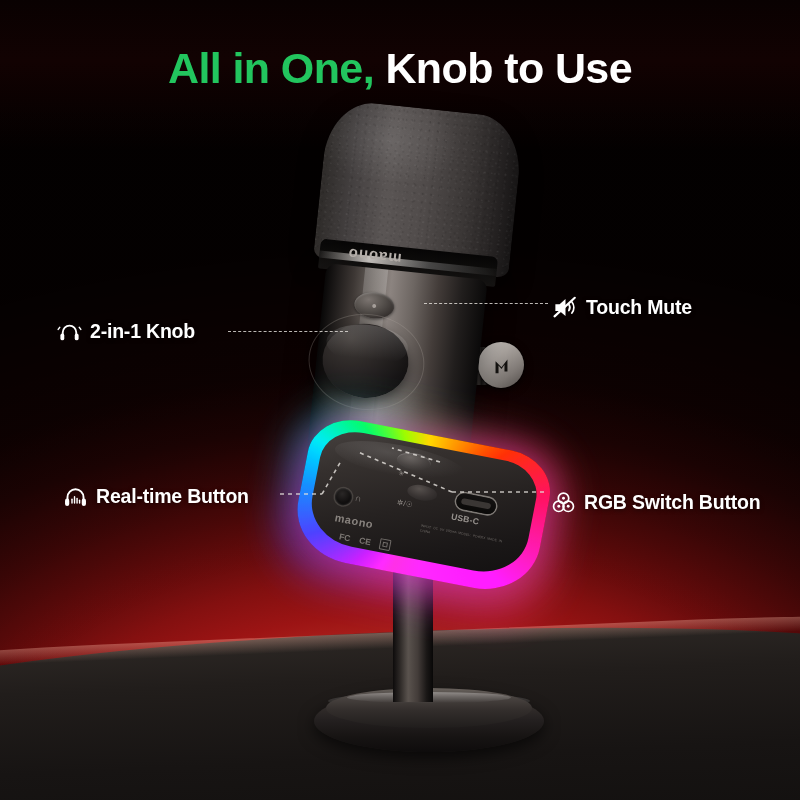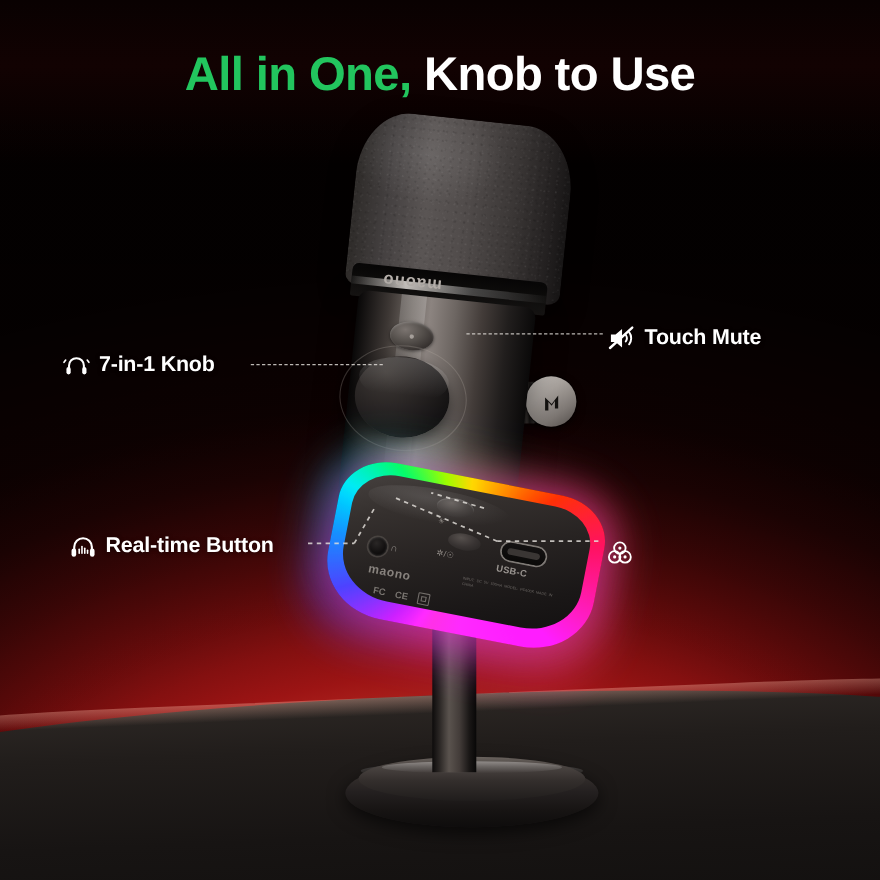--- a/index.html
+++ b/index.html
@@ -458,21 +458,21 @@
       <g fill="none" stroke="#ffffff" stroke-width="2.2" stroke-linecap="round">
         <path d="M8 20 v-3 a8 8 0 0 1 16 0 v3"></path>
       </g>
       <rect x="5.2" y="18.5" width="4.6" height="8" rx="2.3" fill="#ffffff"></rect>
       <rect x="22.2" y="18.5" width="4.6" height="8" rx="2.3" fill="#ffffff"></rect>
       <g stroke="#ffffff" stroke-width="1.8" stroke-linecap="round">
         <path d="M2.6 13.5 l1.8 -2.4"></path>
         <path d="M29.4 13.5 l-1.8 -2.4"></path>
       </g>
     </svg>
-    <span>7-in-1 Knob</span>
+    <span>2-in-1 Knob</span>
   </div>
 
   <div class="callout co-mute">
     <svg class="ic" viewBox="0 0 32 32">
       <path d="M4 12 h5 L16 6 v20 L9 20 H4 Z" fill="#ffffff"></path>
       <g fill="none" stroke="#ffffff" stroke-width="2.1" stroke-linecap="round">
         <path d="M20 12.5 a6 6 0 0 1 0 7"></path>
         <path d="M23.6 9.5 a10.5 10.5 0 0 1 0 13"></path>
       </g>
       <path d="M3 26.5 L27 4.5" stroke="#ffffff" stroke-width="2.6" stroke-linecap="round"></path>
@@ -500,15 +500,16 @@
     <svg class="ic" viewBox="0 0 32 32">
       <g fill="none" stroke="#ffffff" stroke-width="2">
         <circle cx="16" cy="11" r="6.2"></circle>
         <circle cx="10.4" cy="20.5" r="6.2"></circle>
         <circle cx="21.6" cy="20.5" r="6.2"></circle>
       </g>
       <circle cx="16" cy="11" r="1.7" fill="#ffffff"></circle>
       <circle cx="10.4" cy="20.5" r="1.7" fill="#ffffff"></circle>
       <circle cx="21.6" cy="20.5" r="1.7" fill="#ffffff"></circle>
     </svg>
+    <span>RGB Switch Button</span>
   </div>
 
 </div>
 
 </body></html>

